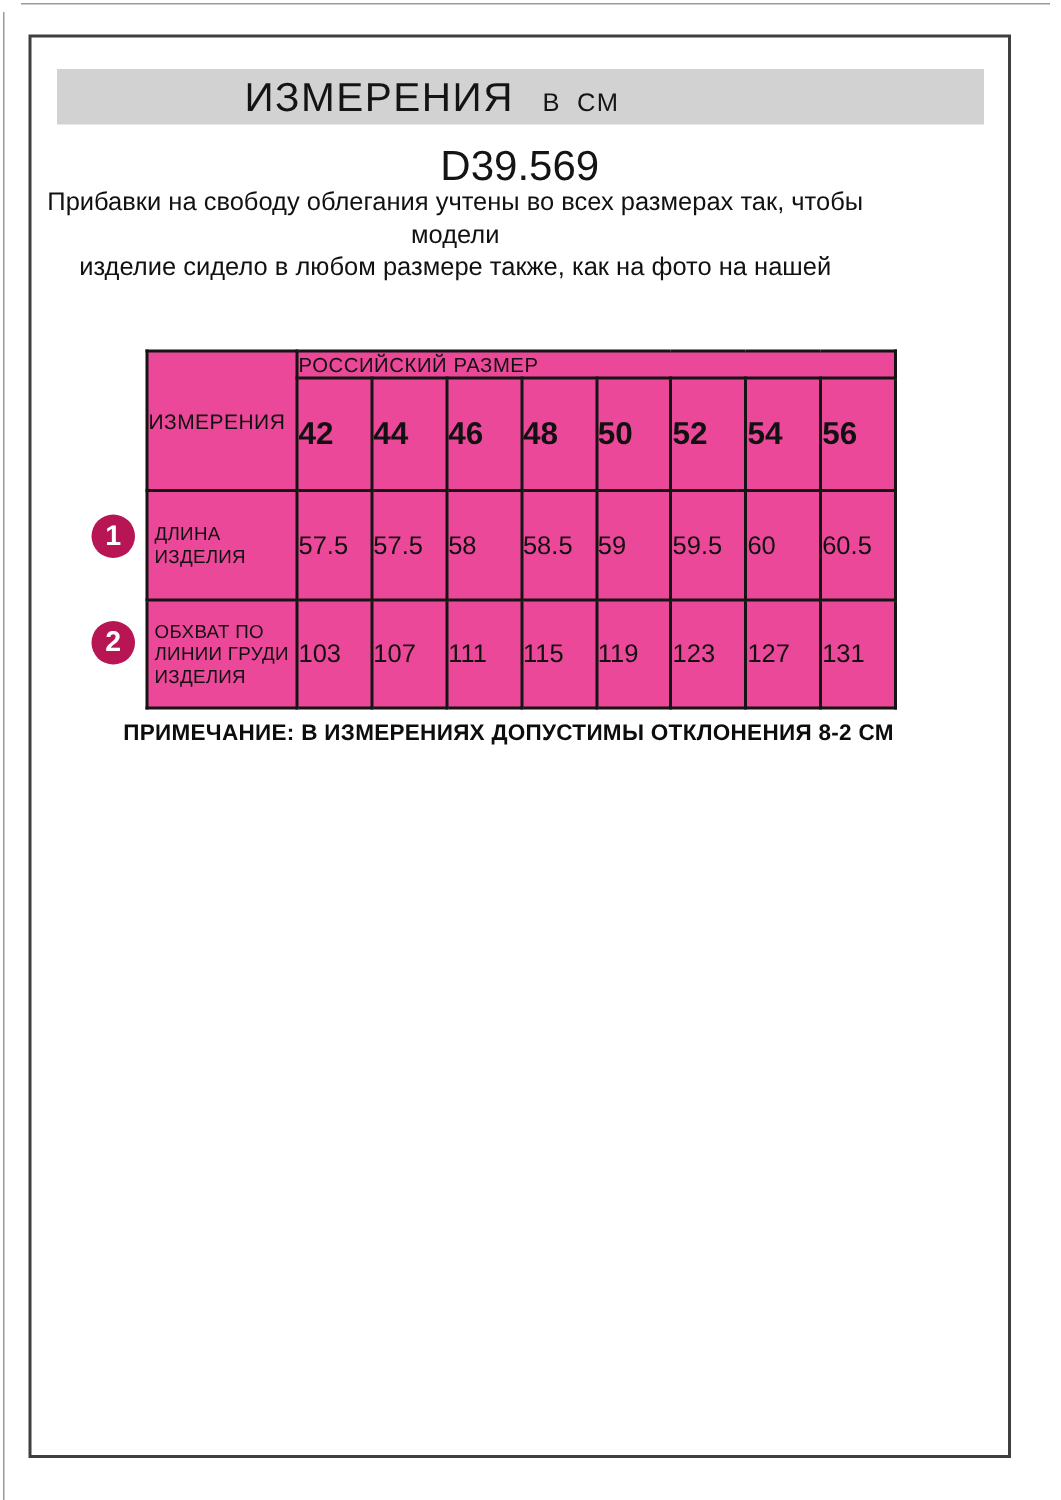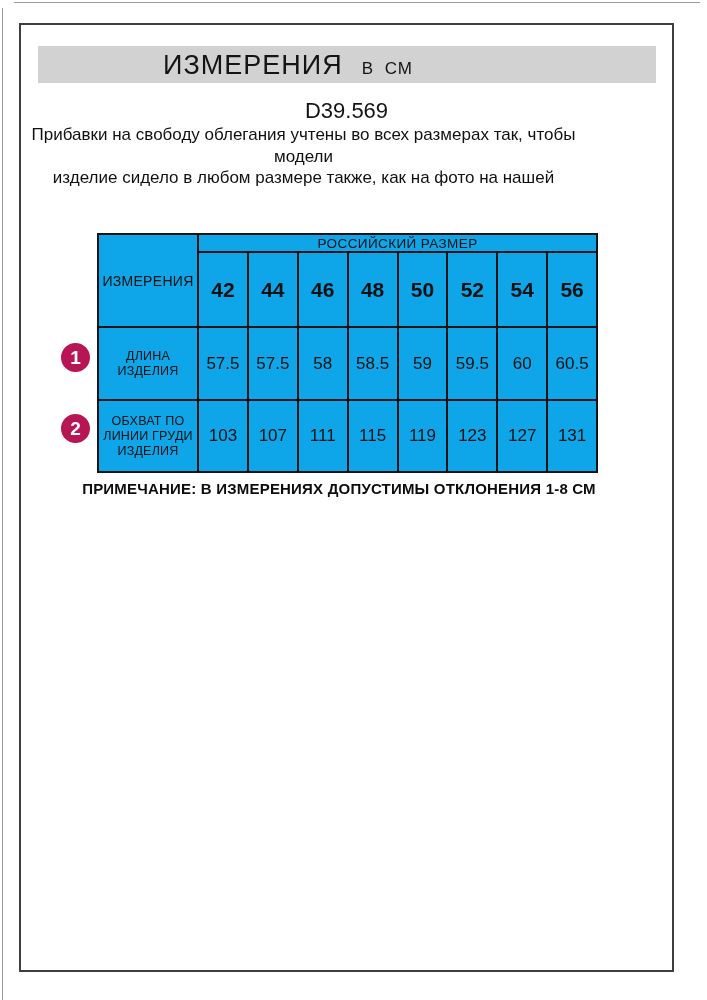--- a/index.html
+++ b/index.html
@@ -24,34 +24,34 @@
     background:var(--header-bar,#d2d2d2);
     display:flex;align-items:baseline;padding:0;box-sizing:border-box;
   }
   .title-bar .inner{display:flex;align-items:baseline;margin-left:125px;margin-top:4px;}
   .title-w1{font-size:27px;letter-spacing:1px;color:#141414;}
   .title-w2{font-size:27px;font-weight:700;letter-spacing:1px;margin-left:43px;color:#0d0d0d;}
   .title-unit{font-size:17px;letter-spacing:1px;word-spacing:5px;margin-left:19px;color:#141414;}
 
   .article{
     position:absolute;left:19px;top:99px;width:655px;
-    text-align:center;font-size:22px;line-height:24px;color:#141414;
+    text-align:center;font-size:28px;line-height:24px;color:#141414;
   }
   .description{
     position:absolute;left:19px;top:124px;width:569px;
     text-align:center;font-size:17px;line-height:21.5px;color:#111;
   }
 
   table.meas{
     position:absolute;left:97px;top:233px;
     border-collapse:collapse;table-layout:fixed;width:499px;
   }
   table.meas td{
-    border:2px solid #141414;text-align:center;vertical-align:middle;
-    padding:0;background:#0ea5e9;
+    border:2px solid #141414;text-align:left;vertical-align:middle;
+    padding:0;background:#ec4899;
   }
   td.corner{font-size:14px;letter-spacing:.3px;}
   td.group-hdr{height:16px;font-size:13.5px;letter-spacing:.4px;}
   tr.sizes td{height:73px;font-size:21px;font-weight:700;}
   tr.datarow td{font-size:17px;margin-left:40px;}
   tr.datarow td.rowlabel{font-size:12.5px;line-height:15px;padding:0 4px;letter-spacing:.2px;}
   tr.row1 td{height:71px;}
   tr.row2 td{height:70px;}
 
   .badge{
@@ -140,13 +140,13 @@
       <td>123</td>
       <td>127</td>
       <td>131</td>
     </tr>
   </tbody>
 </table>
 
 <div class="badge b1">1</div>
 <div class="badge b2">2</div>
 
-<div class="note">ПРИМЕЧАНИЕ: В ИЗМЕРЕНИЯХ ДОПУСТИМЫ ОТКЛОНЕНИЯ 1-8 СМ</div>
+<div class="note">ПРИМЕЧАНИЕ: В ИЗМЕРЕНИЯХ ДОПУСТИМЫ ОТКЛОНЕНИЯ 8-2 СМ</div>
 
 </body></html>

